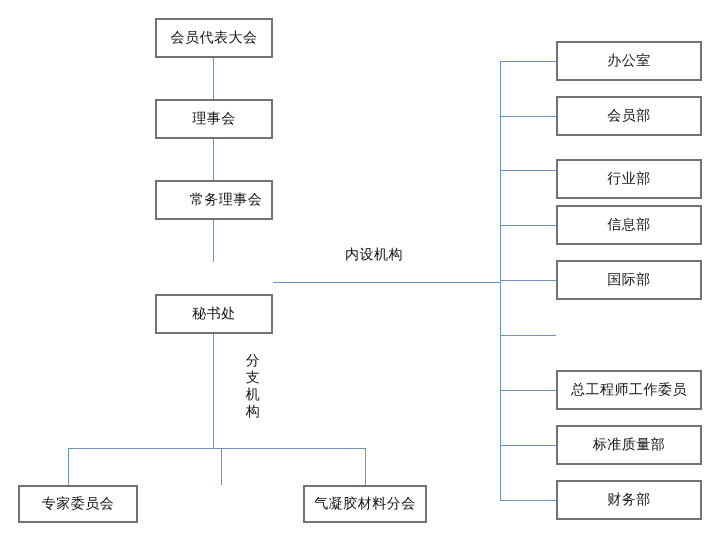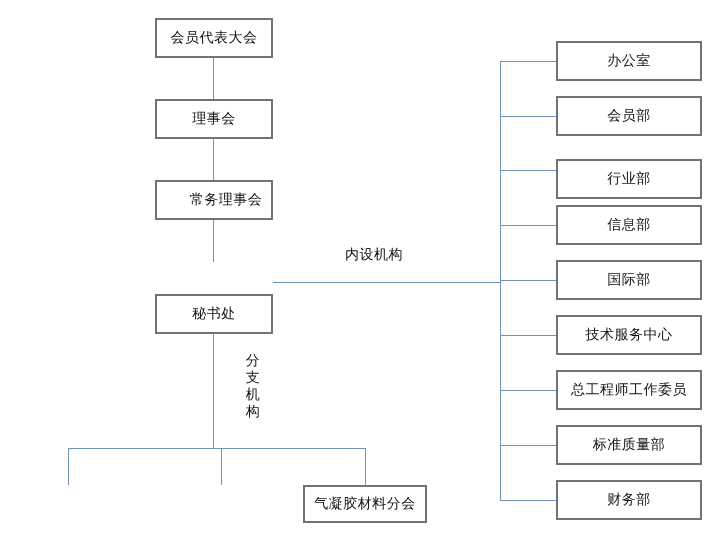--- a/index.html
+++ b/index.html
@@ -86,42 +86,42 @@
   <div class="node" style="left:155px; top:99px; width:118px; height:40px;">
     <span>理事会</span>
   </div>
   <div class="node" style="left:155px; top:180px; width:118px; height:40px;padding-left:24px;">
     <span>常务理事会</span>
   </div>
   <div class="node" style="left:155px; top:262px; width:118px; height:40px;margin-top:32px;">
     <span>秘书处</span>
   </div>
 
+  <div class="node" style="left:18px; top:485px; width:120px; height:38px;">
+    <span>专家委员会</span>
+  </div>
   <div class="node" style="left:303px; top:485px; width:124px; height:38px;">
     <span>气凝胶材料分会</span>
   </div>
 
   <div class="node" style="left:556px; top:96px; width:146px; height:40px;">
     <span>会员部</span>
   </div>
   <div class="node" style="left:556px; top:41px; width:146px; height:40px;">
     <span>办公室</span>
   </div>
   <div class="node" style="left:556px; top:135px; width:146px; height:40px;margin-top:24px;">
     <span>行业部</span>
   </div>
   <div class="node" style="left:556px; top:205px; width:146px; height:40px;">
     <span>信息部</span>
   </div>
   <div class="node" style="left:556px; top:260px; width:146px; height:40px;">
     <span>国际部</span>
   </div>
-  <div class="node" style="left:556px; top:315px; width:146px; height:40px;">
-    <span>技术服务中心</span>
-  </div>
   <div class="node" style="left:556px; top:370px; width:146px; height:40px;">
     <span>总工程师工作委员</span>
   </div>
   <div class="node" style="left:556px; top:425px; width:146px; height:40px;">
     <span>标准质量部</span>
   </div>
   <div class="node" style="left:556px; top:480px; width:146px; height:40px;">
     <span>财务部</span>
   </div>
 

